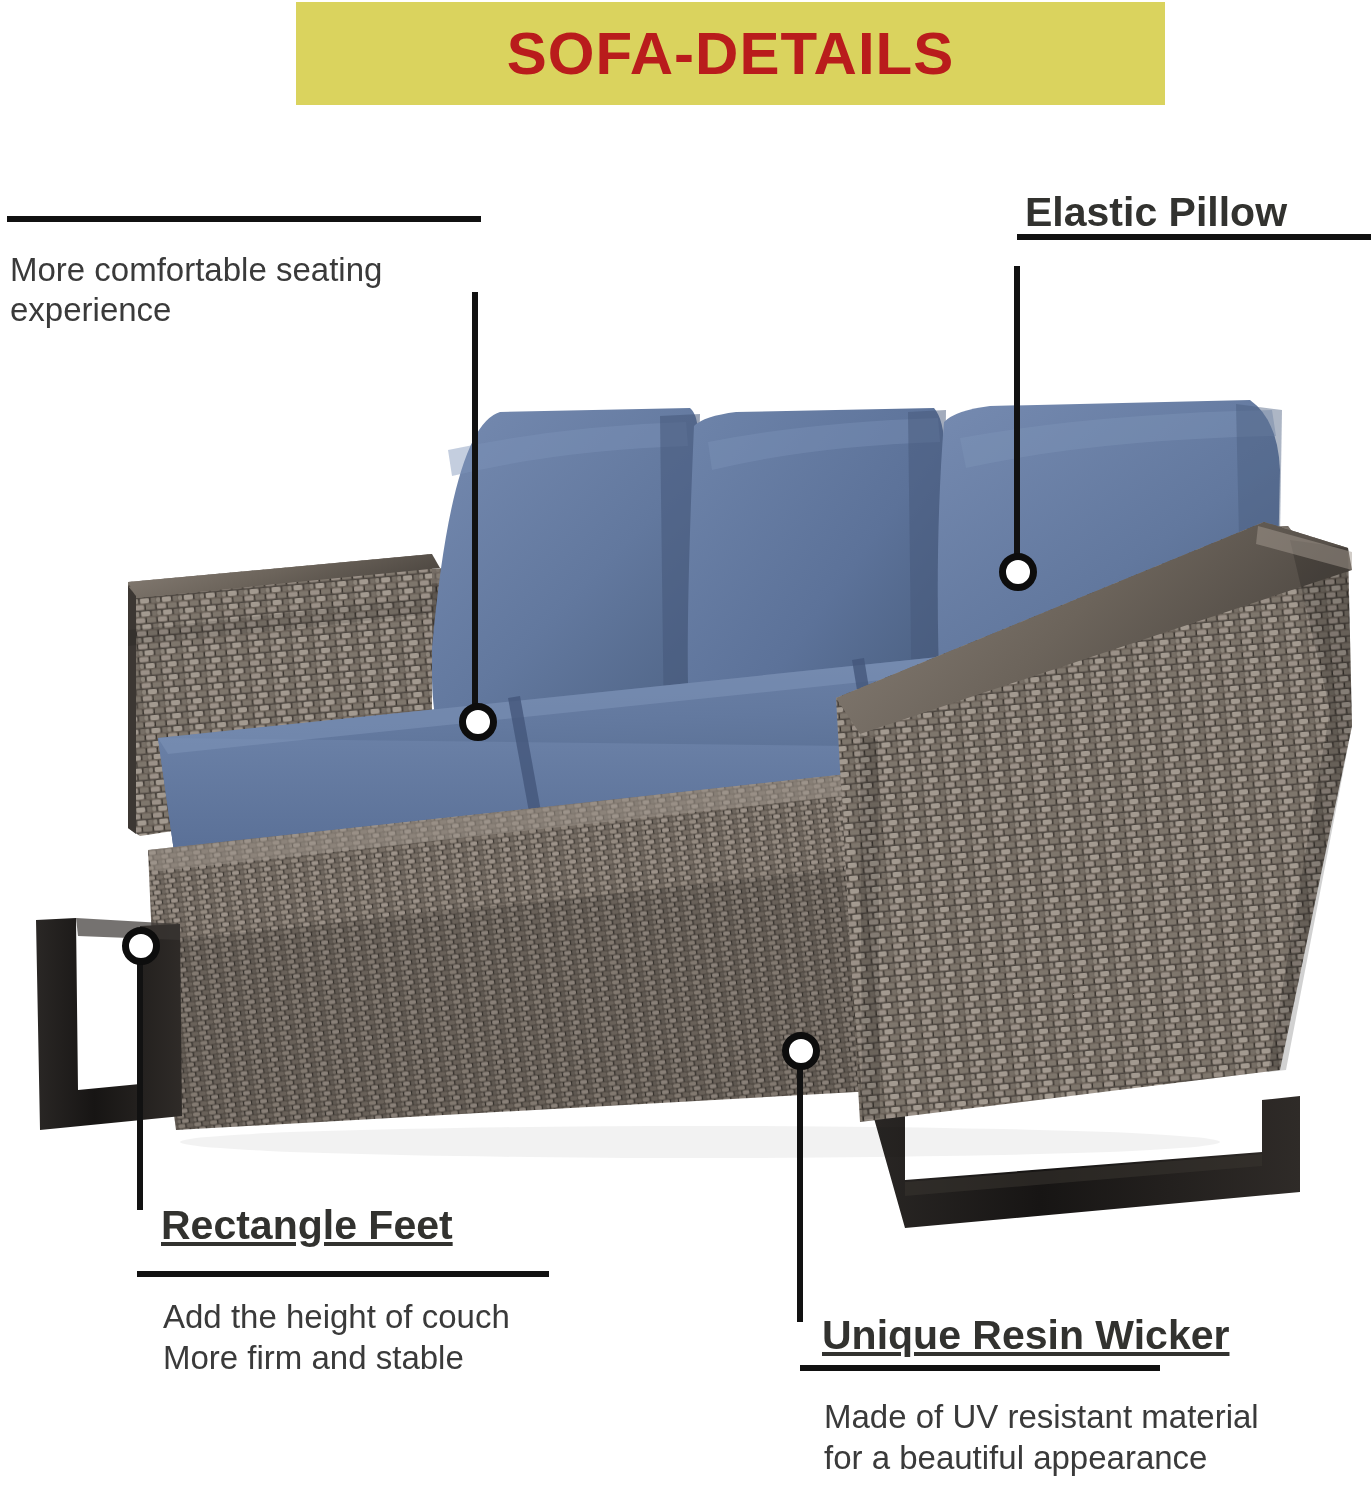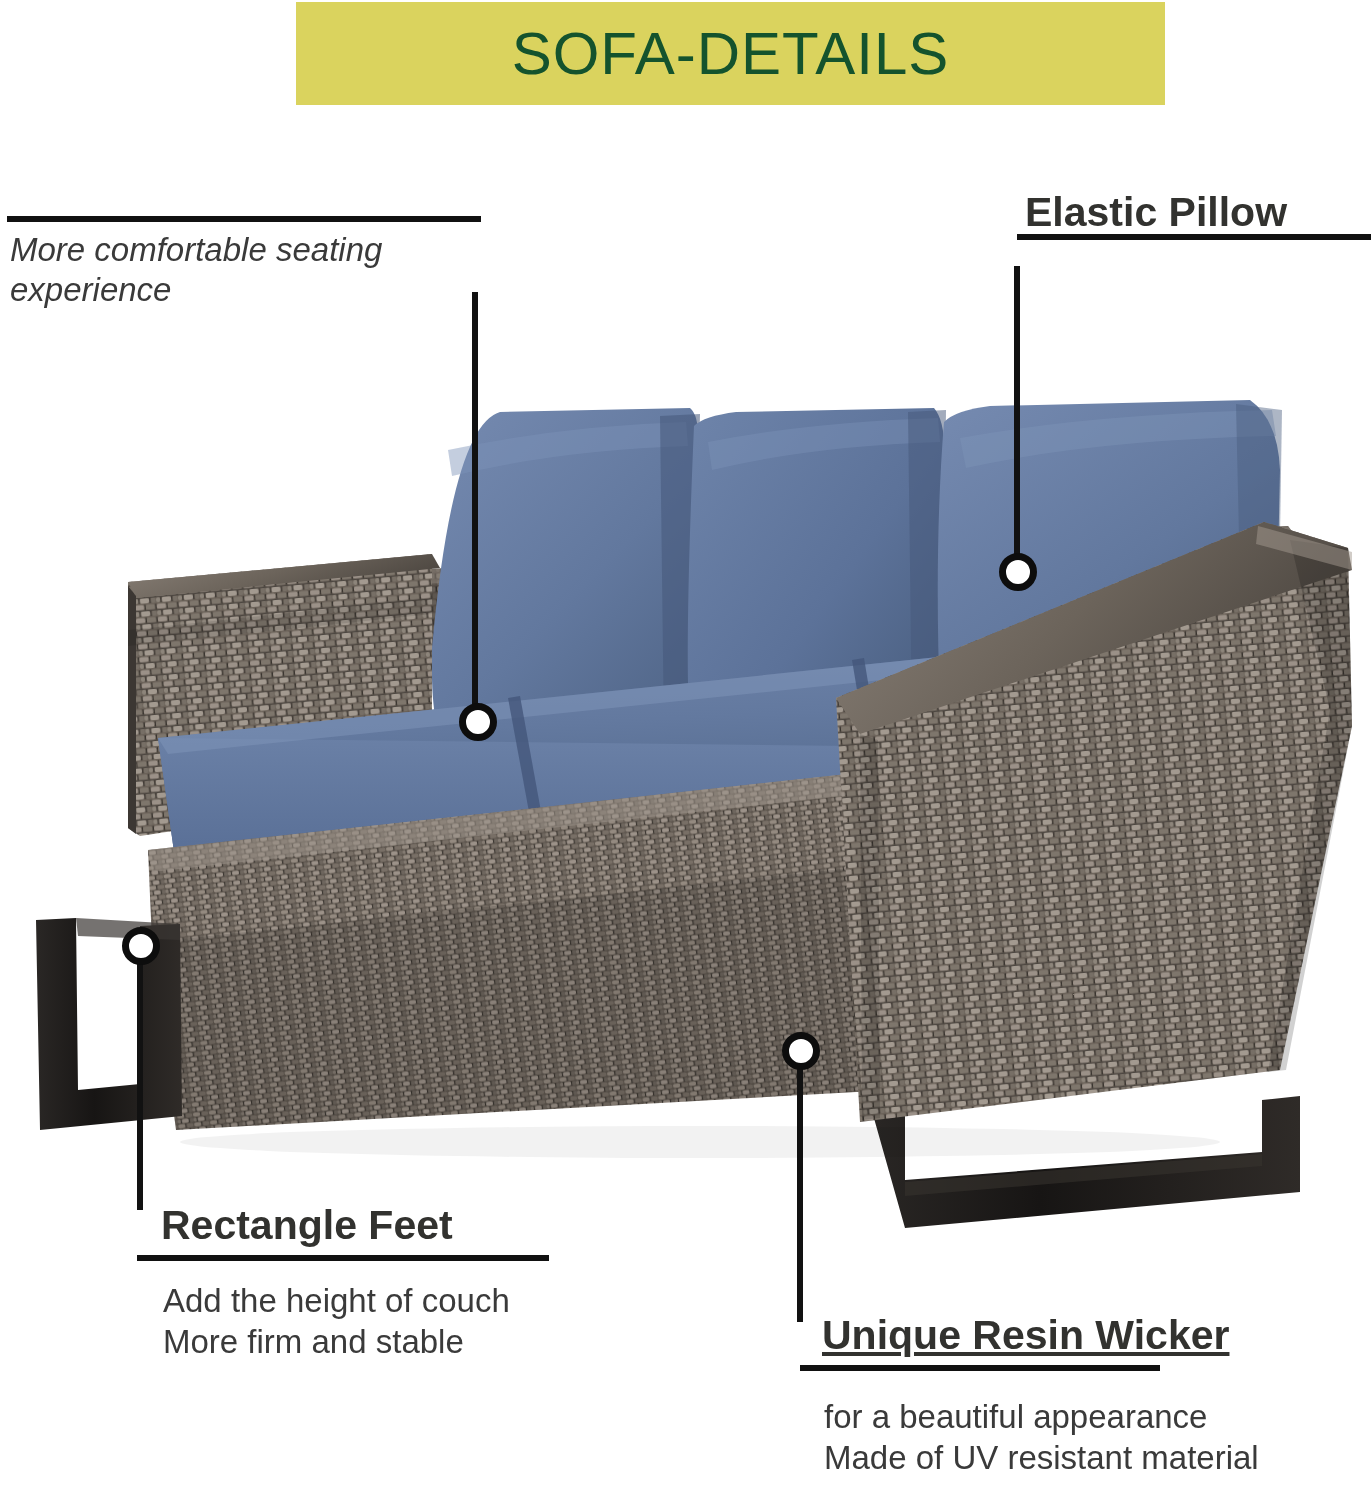--- a/index.html
+++ b/index.html
@@ -2,45 +2,45 @@
 <html><head>
 <meta charset="utf-8">
 <style>
   html,body{margin:0;padding:0;background:#ffffff;}
   body{width:1371px;height:1488px;position:relative;overflow:hidden;
        font-family:"Liberation Sans","DejaVu Sans",sans-serif;color:#2d2d2d;}
 
   
   #title-banner{position:absolute;left:296px;top:2px;width:869px;height:103px;
       background:#dad35e;display:flex;align-items:center;justify-content:center;}
-  #title-banner .tt{font-size:60px;font-weight:normal;letter-spacing:1px;color:#14532d;
+  #title-banner .tt{font-size:60px;font-weight:bold;letter-spacing:1px;color:#b91c1c;
       font-family:"Liberation Sans","DejaVu Sans",sans-serif;}
 
   
   .callout{position:absolute;}
   .callout .head{font-size:41px;font-weight:bold;color:#32322f;white-space:nowrap;line-height:1.08;}
   .callout .body{font-size:33px;color:#3a3a3a;line-height:1.22;}
   .rule{background:#111111;height:6px;}
   .vrule{position:absolute;background:#111111;width:6px;}
 
   
   #co-seats{left:7px;top:216px;width:480px;}
   #co-seats .head{margin:0 0 10px 3px;}
   #co-seats .rule{width:474px;}
-  #co-seats .body{margin:8px 0 0 3px;font-style:italic;}
+  #co-seats .body{margin:28px 0 0 3px;}
 
   
   #co-pillow{left:1017px;top:190px;width:354px;}
   #co-pillow .head{margin:0 0 0 8px;text-align:left;}
   #co-pillow .rule{width:354px;}
   #co-pillow .body{margin:16px 0 0 18px;}
 
   
   #co-feet{left:137px;top:1203px;width:460px;}
-  #co-feet .head{margin:0 0 8px 24px;}
+  #co-feet .head{margin:0 0 24px 24px;text-decoration:underline;}
   #co-feet .rule{width:412px;margin-left:0;}
   #co-feet .body{margin:20px 0 0 26px;}
 
   
   #co-wicker{left:800px;top:1313px;width:571px;}
   #co-wicker .head{margin:0 0 8px 22px;text-decoration:underline;}
   #co-wicker .rule{width:360px;}
   #co-wicker .body{margin:26px 0 0 24px;}
 
   
@@ -239,16 +239,16 @@
   <div class="body">
     <div>Add the height of couch</div>
     <div>More firm and stable</div>
   </div>
 </div>
 
 <div class="callout" id="co-wicker">
   <div class="head">Unique Resin Wicker</div>
   <div class="rule"></div>
   <div class="body">
+    <div>Made of UV resistant material</div>
     <div>for a beautiful appearance</div>
-    <div>Made of UV resistant material</div>
   </div>
 </div>
 
 </body></html>

